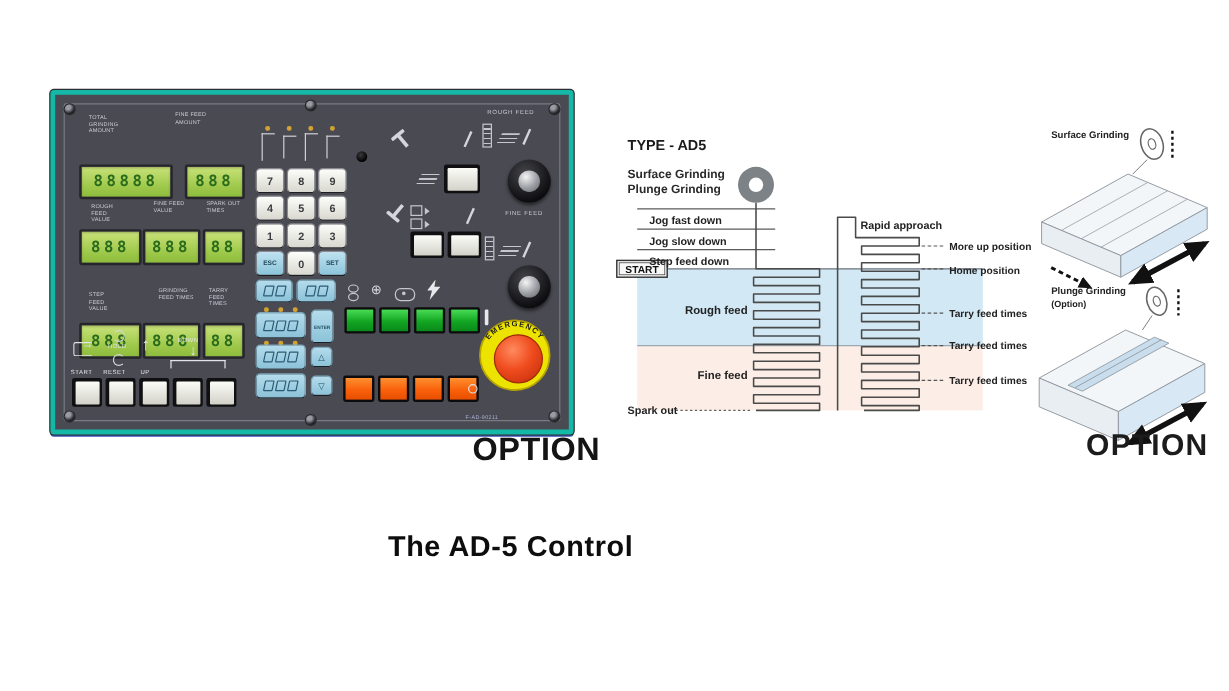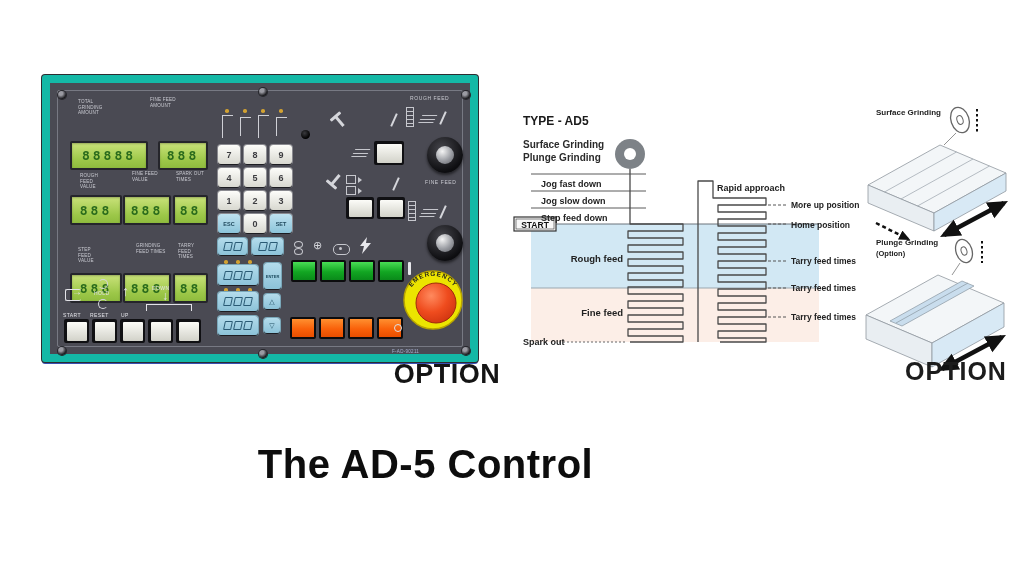--- a/index.html
+++ b/index.html
@@ -2,21 +2,21 @@
 <html><head>
 <meta charset="utf-8">
 <style>
   html,body{margin:0;padding:0;background:#fff;}
   .stage{position:relative;width:1024px;height:576px;background:#fff;overflow:hidden;
          font-family:"Liberation Sans",sans-serif;}
   .abs{position:absolute;}
 
   
   .panel{position:absolute;left:42px;top:75px;width:436px;height:287px;background:#4a4a53;
-         border:8px solid #14b8a6;box-sizing:border-box;border-radius:3px;
+         border:4px solid #14b8a6;box-sizing:border-box;border-radius:3px;
          box-shadow:0 0 0 1px #2c2c31, 0 2px 0 #3a50b5;}
   .innerframe{position:absolute;inset:7px;border:1px solid rgba(195,200,210,.38);border-radius:2px;pointer-events:none;}
   .screw{position:absolute;width:8px;height:8px;border-radius:50%;
          background:radial-gradient(circle at 35% 30%,#9a9aa2 0 25%,#1c1c20 70%);box-shadow:0 0 0 1px #26262b;}
   .plabel{position:absolute;color:#c9cad1;font-size:4.6px;line-height:1.25;text-transform:uppercase;letter-spacing:.2px;}
   .disp{position:absolute;background:linear-gradient(180deg,#c9e279,#9cc748 70%,#8fbc3e);
         border:2px solid #25252b;border-radius:2px;color:#2a6b1c;font-family:"DejaVu Sans Mono",monospace;
         font-weight:bold;display:flex;align-items:center;justify-content:center;letter-spacing:3px;
         box-shadow:inset 0 1px 2px rgba(0,0,0,.25);}
   .keypad{position:absolute;left:168px;top:62px;display:grid;grid-template-columns:repeat(3,22px);
@@ -68,21 +68,21 @@
   .tick{position:absolute;width:2.5px;height:13px;background:#e8e8ec;border-radius:1px;}
   .ring{position:absolute;width:6px;height:6px;border:1.5px solid #dfe0e5;border-radius:50%;}
   .pnum{position:absolute;color:#aab2d2;font-size:4.5px;letter-spacing:.3px;}
 
   
   .optionL{position:absolute;left:385px;top:359px;width:124px;text-align:center;
            font-size:27px;font-weight:800;color:#141414;letter-spacing:.5px;}
   .optionR{position:absolute;left:894px;top:357px;width:124px;text-align:center;
            font-size:25px;font-weight:700;color:#1c1c1c;letter-spacing:1px;}
   .title{position:absolute;left:0;top:442px;width:851px;text-align:center;
-         font-size:40px;font-weight:700;color:#0d0d0d;letter-spacing:.5px;}
+         font-size:24px;font-weight:700;color:#0d0d0d;letter-spacing:.5px;}
 </style>
 </head>
 <body>
 
 <div class="stage">
 
   <div class="panel">
     <div class="innerframe"></div>
 
     <div class="screw" style="left:8px;top:8px;"></div>

